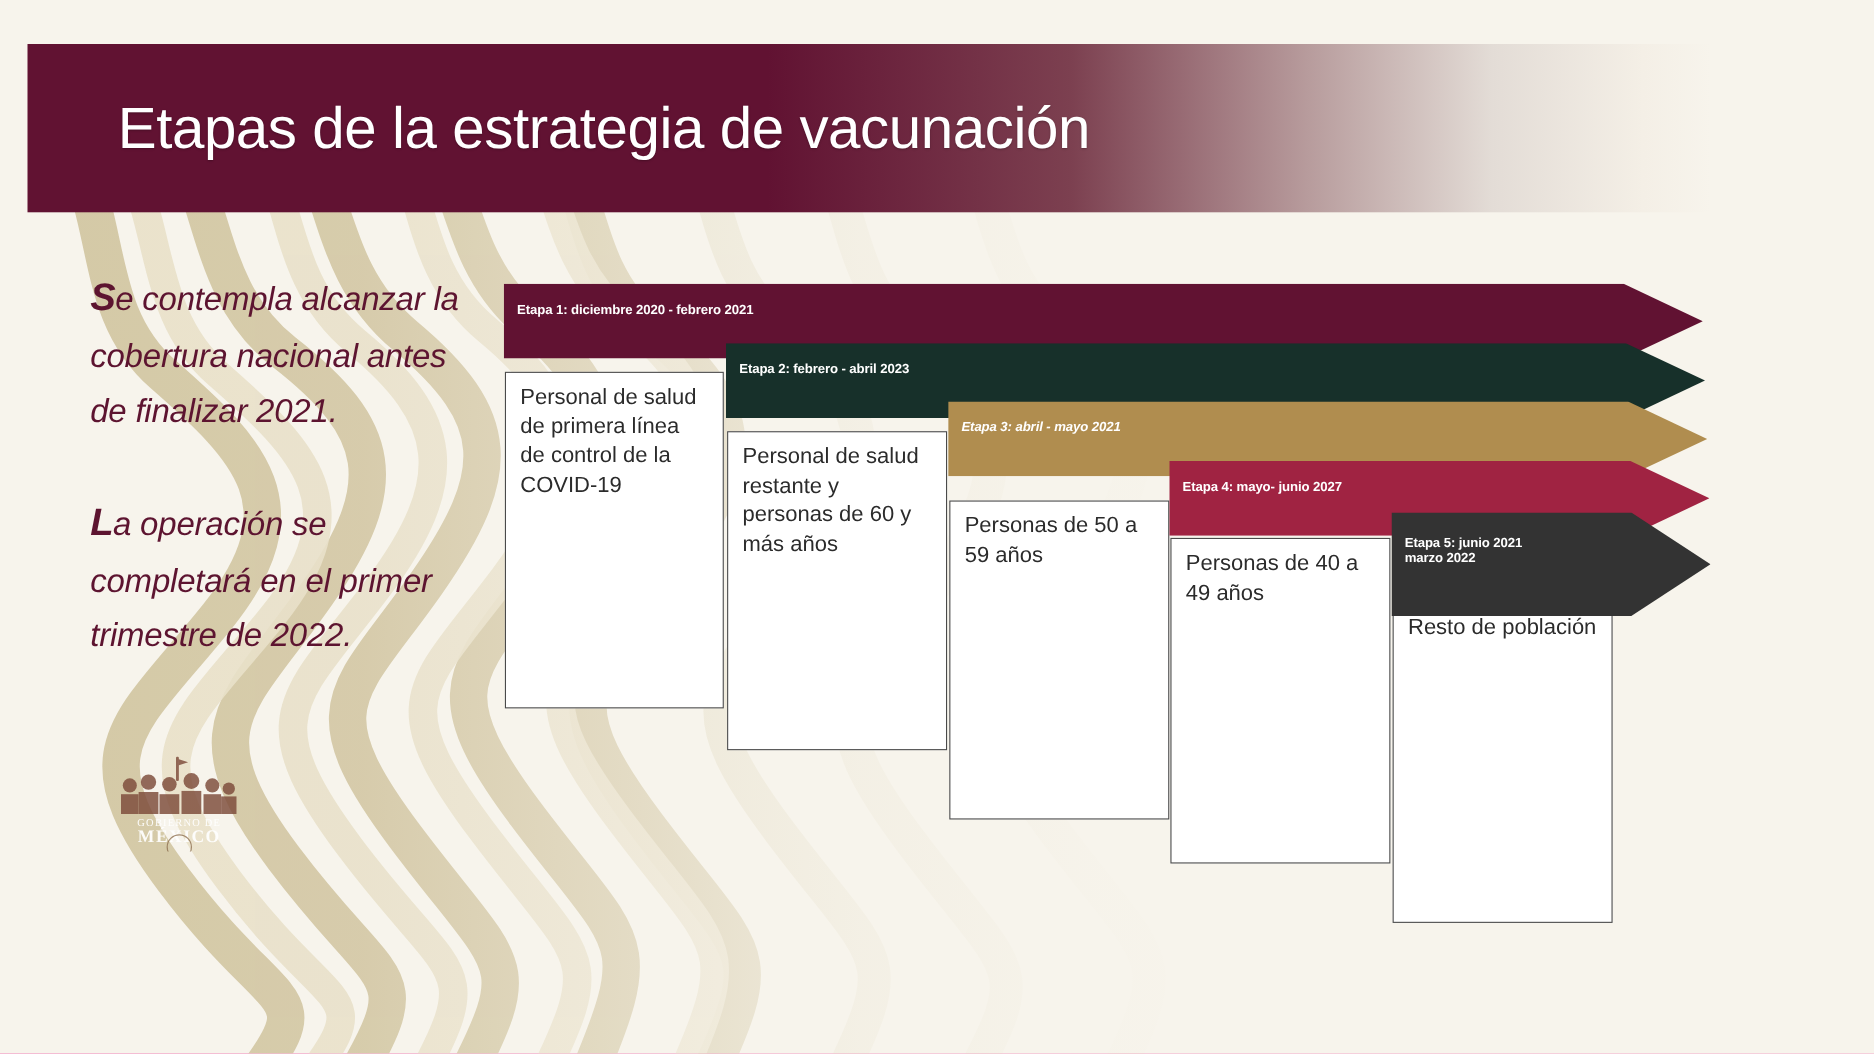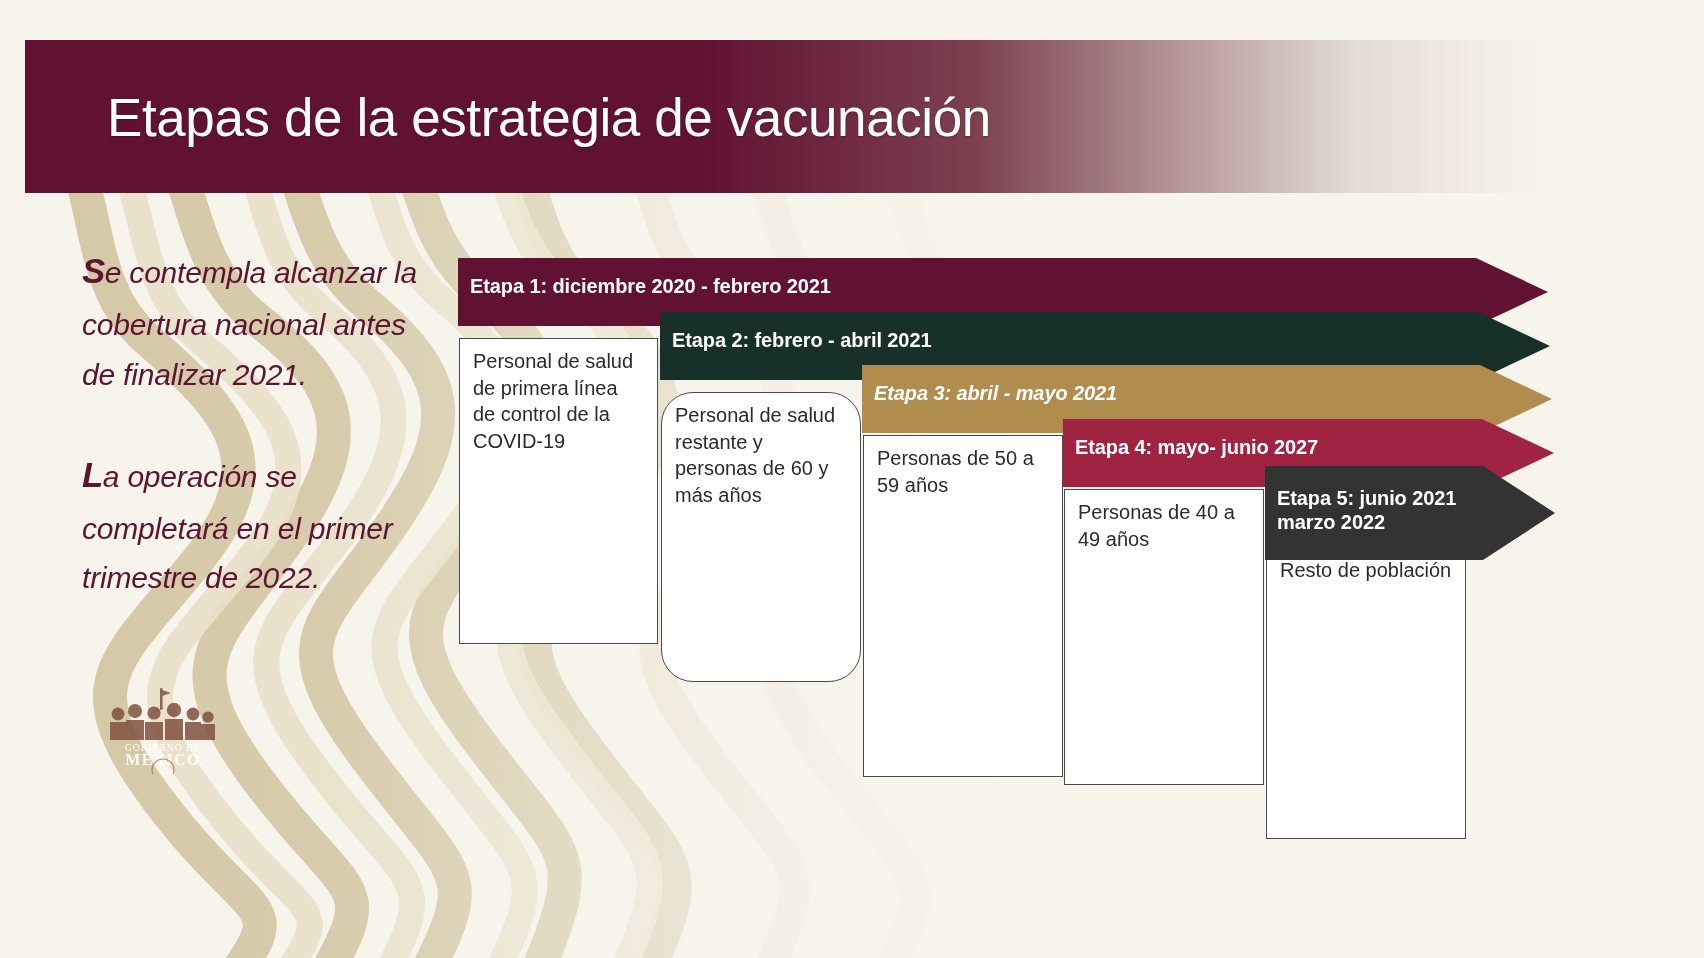--- a/index.html
+++ b/index.html
@@ -108,21 +108,21 @@
     position:absolute;
     left:0; top:0;
     height:100%;
     width:100%;
   }
   .stage-banner svg{display:block;width:100%;height:100%;}
 
   .stage-title{
     position:absolute;
     color:#ffffff;
-    font-size:20px;
+    font-size:12px;
     font-weight:700;
     line-height:1.2;
     letter-spacing:-0.1px;
     white-space:pre-line;
     z-index:3;
   }
 
   .stage-body{
     position:absolute;
     background:#ffffff;
@@ -217,33 +217,33 @@
       <div class="stage-title" style="left:12px; top:16px;">Etapa 1: diciembre 2020 - febrero 2021</div>
     </div>
     <div class="stage-body" style="left:459px; top:338px; width:199px; height:306px; z-index:9;">Personal de salud de primera línea de control de la COVID-19</div>
 
     <div class="stage" id="stage-2" style="left:660px; top:312px; width:890px; height:68px;">
       <div class="stage-banner">
         <svg viewBox="0 0 890 68" preserveAspectRatio="none" aria-hidden="true">
           <polygon points="0,0 818,0 890,34 818,68 0,68" fill="#17302a"></polygon>
         </svg>
       </div>
-      <div class="stage-title" style="left:12px; top:16px;">Etapa 2: febrero - abril 2021</div>
-    </div>
-    <div class="stage-body" style="left:661px; top:392px; width:200px; height:290px; z-index:19;border-radius:32px;">Personal de salud restante y personas de 60 y más años</div>
+      <div class="stage-title" style="left:12px; top:16px;">Etapa 2: febrero - abril 2023</div>
+    </div>
+    <div class="stage-body" style="left:661px; top:392px; width:200px; height:290px; z-index:19;">Personal de salud restante y personas de 60 y más años</div>
 
     <div class="stage" id="stage-3" style="left:862px; top:365px; width:690px; height:68px;">
       <div class="stage-banner">
         <svg viewBox="0 0 690 68" preserveAspectRatio="none" aria-hidden="true">
           <polygon points="0,0 618,0 690,34 618,68 0,68" fill="#b08d4f"></polygon>
         </svg>
       </div>
       <div class="stage-title" style="left:12px; top:16px;">Etapa 3: abril - mayo 2021</div>
     </div>
-    <div class="stage-body" style="left:863px; top:435px; width:200px; height:342px; z-index:29;">Personas de 50 a 59 años</div>
+    <div class="stage-body" style="left:863px; top:455px; width:200px; height:290px; z-index:29;">Personas de 50 a 59 años</div>
 
     <div class="stage" id="stage-4" style="left:1063px; top:419px; width:491px; height:68px;">
       <div class="stage-banner">
         <svg viewBox="0 0 491 68" preserveAspectRatio="none" aria-hidden="true">
           <polygon points="0,0 419,0 491,34 419,68 0,68" fill="#a02342"></polygon>
         </svg>
       </div>
       <div class="stage-title" style="left:12px; top:16px;">Etapa 4: mayo- junio 2027</div>
     </div>
     <div class="stage-body" style="left:1064px; top:489px; width:200px; height:296px; z-index:39;">Personas de 40 a 49 años</div>

